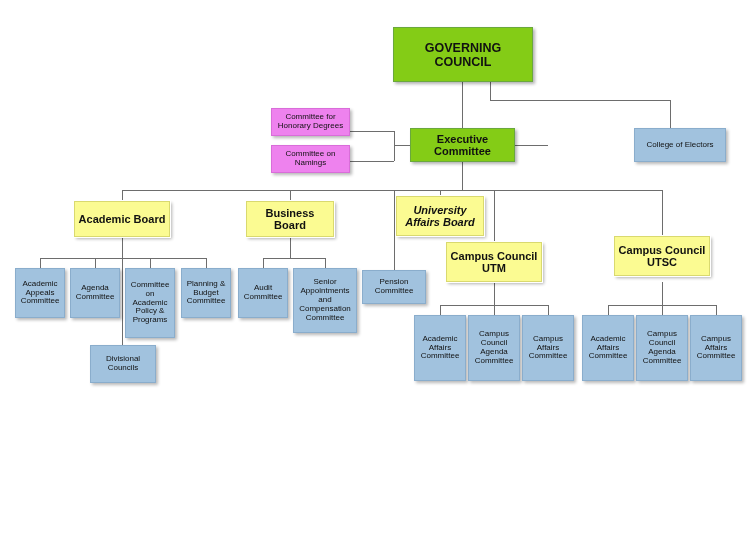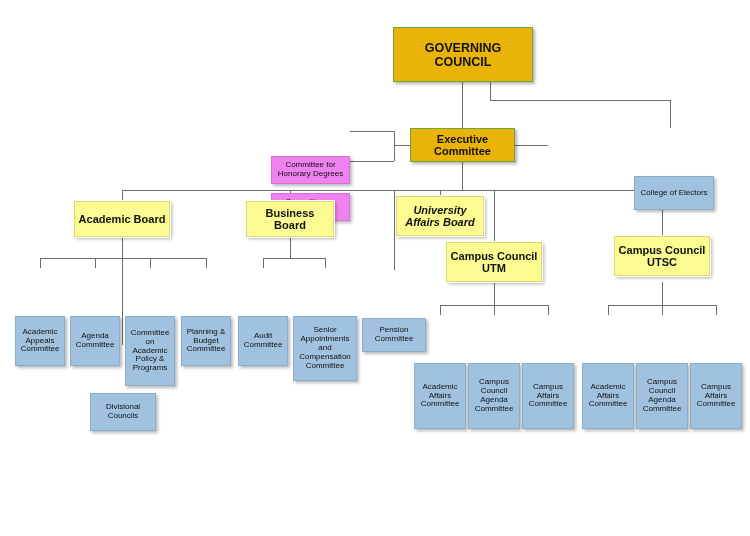--- a/index.html
+++ b/index.html
@@ -1,37 +1,37 @@
 <!DOCTYPE html>
 <html><head>
 <meta charset="utf-8">
 <style>
   html,body{margin:0;padding:0;background:#ffffff;}
   body{font-family:"Liberation Sans", sans-serif;}
   #canvas{position:relative;width:750px;height:536px;background:#fff;overflow:hidden;}
   .node{position:absolute;box-sizing:border-box;display:flex;align-items:center;justify-content:center;text-align:center;line-height:1.12;}
   .node span{display:block;padding:0 2px;}
   
-  .green{background:#eab308;border:1px solid #6aa83d;color:#111;font-weight:bold;
+  .green{background:#84cc16;border:1px solid #6aa83d;color:#111;font-weight:bold;
          box-shadow:2px 2px 3px rgba(0,0,0,.30);}
   
   .yellow{background:#fbfb92;border:1px solid #d9d96f;color:#111;font-weight:bold;
           box-shadow:2px 2px 3px rgba(0,0,0,.30);outline:1px solid #ffffff;}
   
   .blue{background:#a1c2de;border:1px solid #8aadcc;color:#111;font-weight:normal;
         box-shadow:2px 2px 3px rgba(0,0,0,.28);}
   
   .pink{background:#ee82ee;border:1px solid #d96dd9;color:#111;font-weight:normal;
         box-shadow:2px 2px 3px rgba(0,0,0,.28);}
   .line{position:absolute;background:#6d6d6d;}
   .h{height:1px;}
   .v{width:1px;}
   .f14{font-size:12.5px;}
   .f11{font-size:11px;}
-  .f8{font-size:8px;margin-top:48px;}
+  .f8{font-size:8px;}
 </style>
 </head>
 <body>
 
 <div id="canvas">
 
   <div class="line v" style="left:462px;top:82px;height:46px;"></div>
 
   <div class="line v" style="left:490px;top:82px;height:18px;"></div>
   <div class="line h" style="left:490px;top:100px;width:180px;"></div>
@@ -89,21 +89,21 @@
 
   <div class="node pink f8" style="left:271px;top:108px;width:79px;height:28px;">
     <span>Committee for Honorary Degrees</span>
   </div>
 
   <div class="node pink f8" style="left:271px;top:145px;width:79px;height:28px;">
     <span>Committee on Namings</span>
   </div>
 
 
-  <div class="node blue f8" style="left:634px;top:128px;width:80px;height:34px;">
+  <div class="node blue f8" style="left:634px;top:128px;width:92px;height:34px;">
     <span>College of Electors</span>
   </div>
 
   <div class="node yellow f11" style="left:74px;top:201px;width:96px;height:36px;text-align:center;">
     <span>Academic Board</span>
   </div>
 
   <div class="node yellow f11" style="left:246px;top:201px;width:88px;height:36px;">
     <span>Business Board</span>
   </div>

